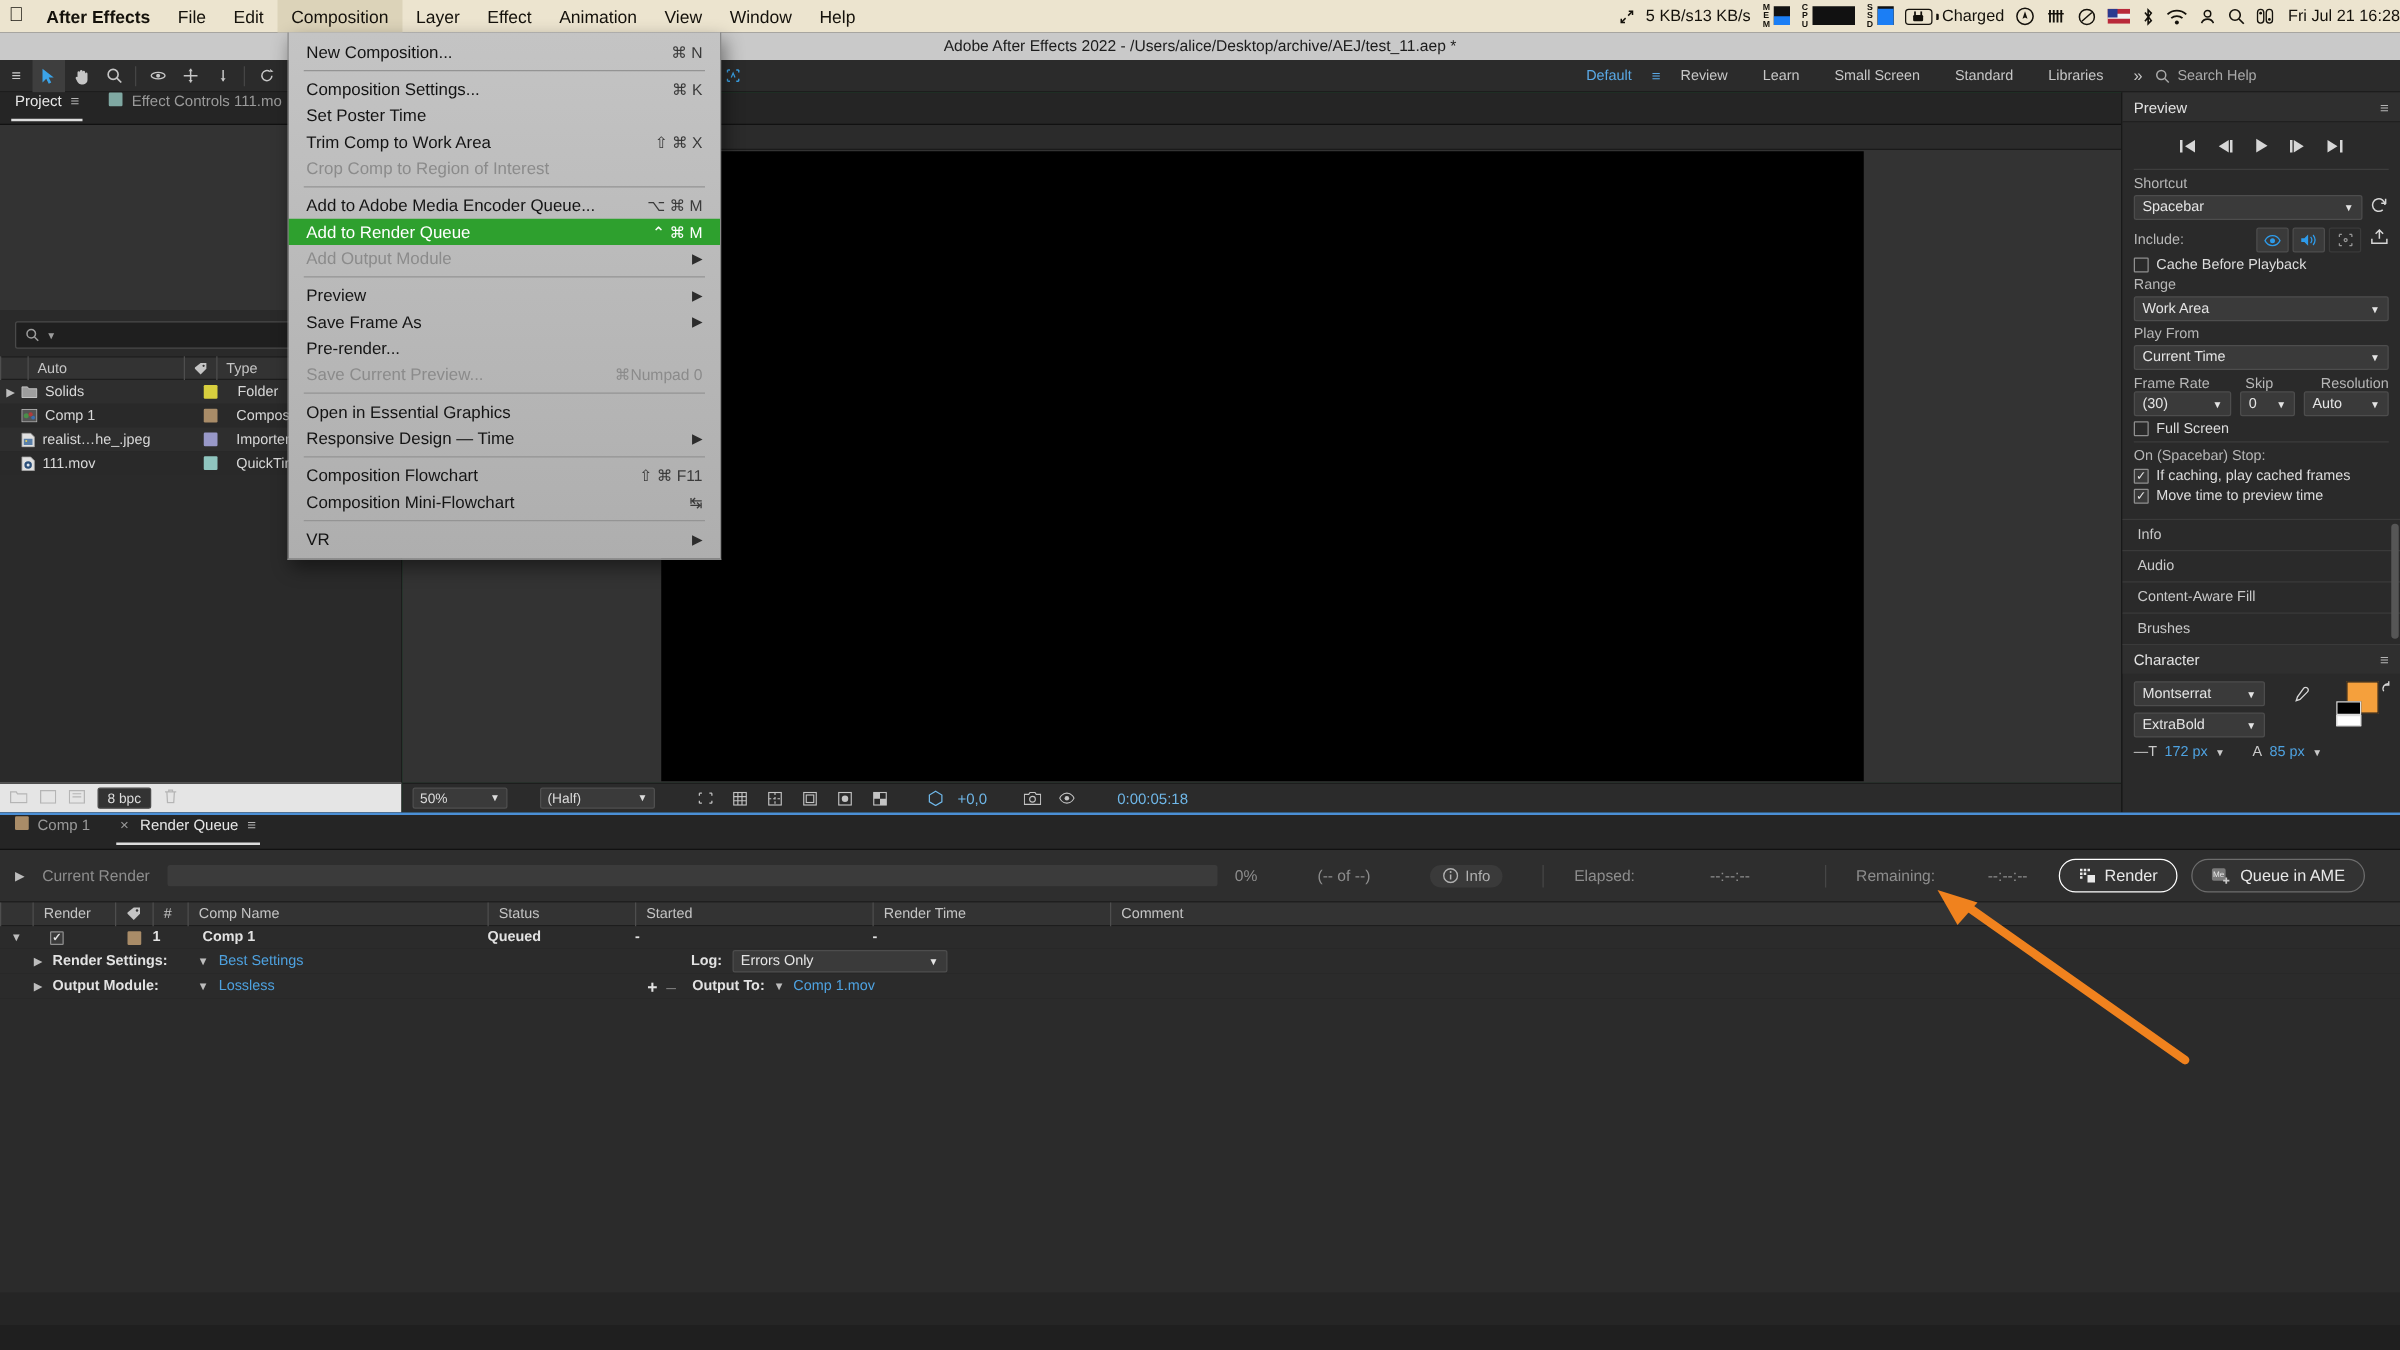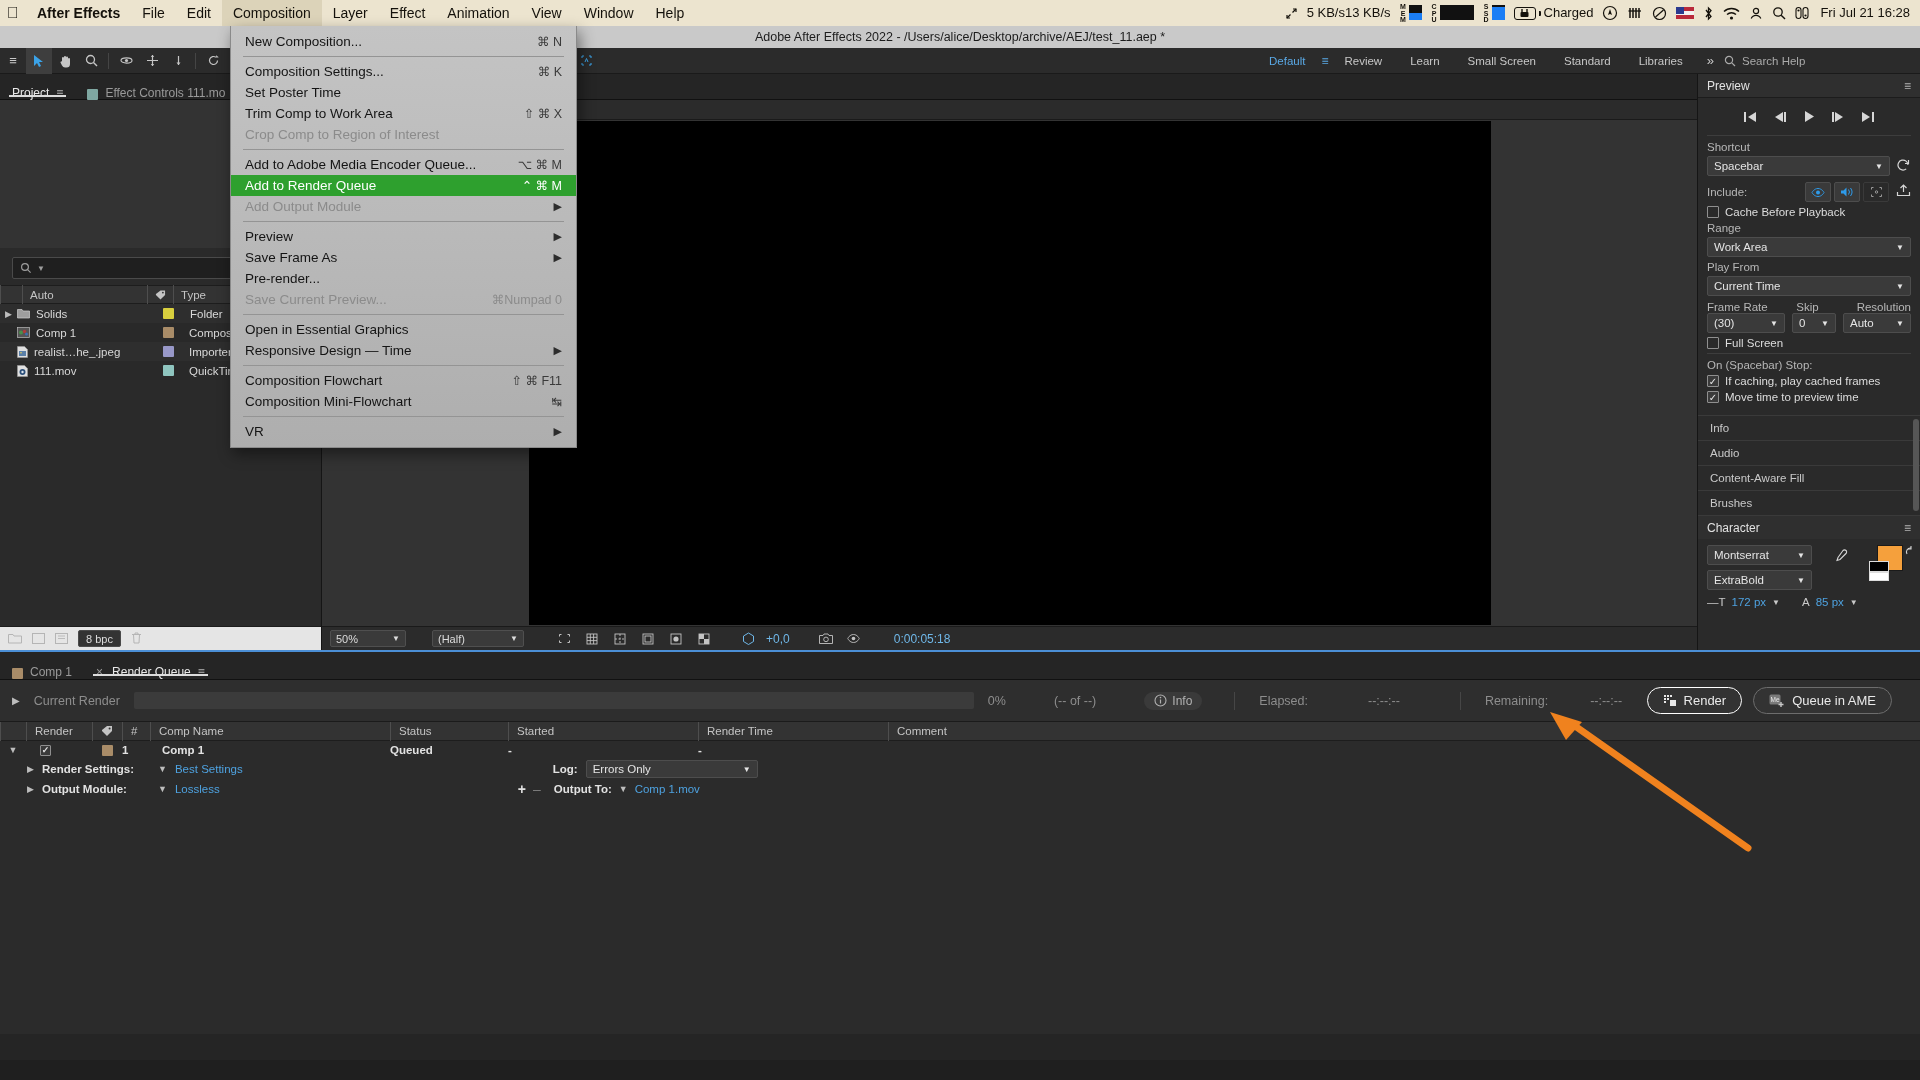--- a/index.html
+++ b/index.html
@@ -16,21 +16,21 @@
   .macbar {
     position: absolute; top: 0; left: 0; width: 1920px; height: 26px;
     background: #ece4cf; display: flex; align-items: center;
     font-size: 14px; color: #14110b;
   }
   .mac-left { display: flex; align-items: center; height: 26px; }
   .apple-logo { width: 26px; text-align: center; font-size: 16px; line-height: 26px; }
   .mac-app-name { font-weight: bold; padding: 0 11px; line-height: 26px; }
   .mac-menu-item { padding: 0 11px; line-height: 26px; height: 26px; white-space: nowrap; }
   .mac-menu-item.active { background: #dcd3b9; }
-  .mac-right { margin-left: auto; display: flex; align-items: center; gap: 9px; padding-right: 10px; height: 26px; }
+  .mac-right { margin-left: auto; display: flex; align-items: center; gap: 9px; height: 26px; }
   .mac-right .mi { display: flex; align-items: center; font-size: 13px; line-height: 26px; }
   .netspeed { font-size: 9px; line-height: 10px; text-align: right; font-family: "Liberation Sans", sans-serif; }
   .vlabel { font-size: 7px; line-height: 7px; letter-spacing: -0.3px; writing-mode: vertical-rl; text-orientation: upright; font-weight: bold; }
   .minigraph { width: 13px; height: 15px; background: #111; position: relative; overflow: hidden; }
   .minigraph i { position: absolute; bottom: 0; background: #1b7ef5; display: block; }
   .widegraph { width: 34px; height: 15px; background: #111; position: relative; overflow: hidden; }
   .batt { display: flex; align-items: center; gap: 3px; }
   .batt-body { width: 22px; height: 13px; border: 1.6px solid #14110b; border-radius: 3px; position: relative; display: flex; align-items: center; justify-content: center; }
   .batt-cap { width: 2px; height: 5px; background: #14110b; border-radius: 0 1px 1px 0; }
   .clock { font-size: 13.5px; padding-left: 2px; }
@@ -56,21 +56,21 @@
   .cb { width: 11px; height: 11px; border: 1px solid #8d8d8d; background: #2b2b2b; border-radius: 1px; display: inline-block; }
   .ws-area { margin-left: auto; display: flex; align-items: center; gap: 0; padding-right: 6px; }
   .ws { padding: 0 14px; font-size: 11.5px; color: #c7c7c7; line-height: 26px; }
   .ws.active { color: #5aa9e6; }
   .ws-burger { color: #5aa9e6; padding: 0 2px; font-size: 12px; }
   .chevs { padding: 0 10px; color: #c7c7c7; font-size: 13px; }
   .searchhelp { display: flex; align-items: center; gap: 6px; width: 190px; color: #aaa; font-size: 11.5px; }
 
   
   .panel-tabbar { height: 26px; background: #252525; display: flex; align-items: center; border-bottom: 1px solid #111; }
-  .ptab { display: flex; align-items: flex-end; gap: 7px; height: 26px; padding: 0 12px; font-size: 12px; color: #9a9a9a; position: relative; }
+  .ptab { display: flex; align-items: flex-start; gap: 7px; height: 26px; padding: 0 12px; font-size: 12px; color: #9a9a9a; position: relative; }
   .ptab.active { color: #e8e8e8; }
   .ptab.active:after { content: ""; position: absolute; left: 9px; right: 9px; bottom: 3px; height: 2px; background: #dcdcdc; }
   .burger { font-size: 12px; color: #b5b5b5; }
   .tabclose { color: #9a9a9a; font-size: 12px; margin-right: 2px; }
   .swatch { width: 11px; height: 11px; border-radius: 1px; display: inline-block; }
 
   
   #project-panel { position: absolute; left: 0; top: 74px; width: 322px; height: 576px; background: #2a2a2a; border-right: 1px solid #151515; }
   .proj-body { height: calc(100% - 26px); display: flex; flex-direction: column; }
   .proj-thumbarea { flex: 0 0 148px; background: #333333; }

